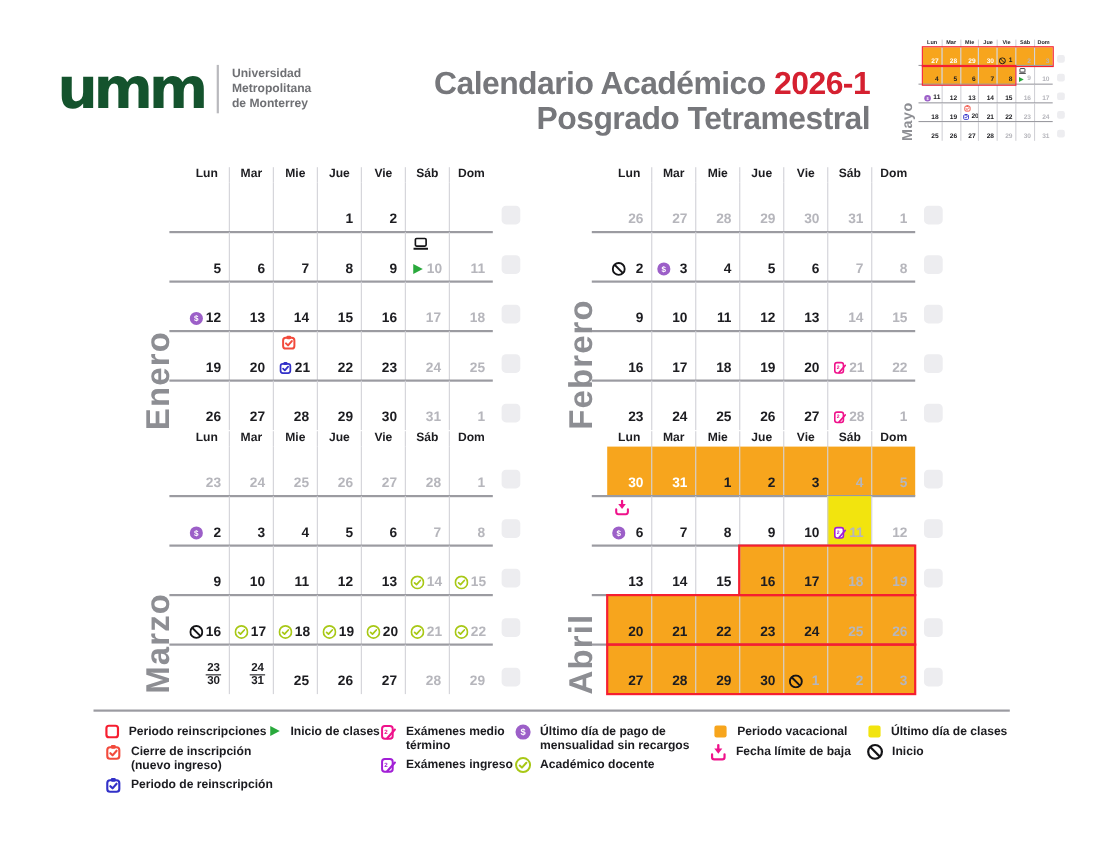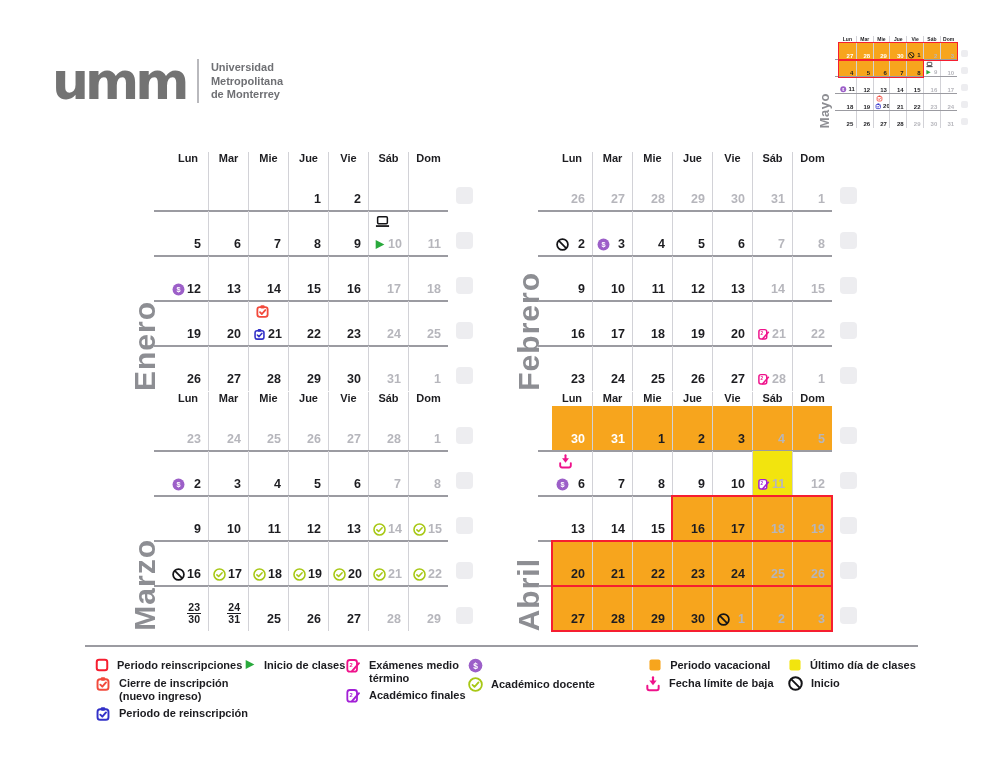--- a/index.html
+++ b/index.html
@@ -2,21 +2,21 @@
 <html><head>
 <meta charset="utf-8">
 <style>
   * { margin:0; padding:0; box-sizing:border-box; }
   body { background:#ffffff; font-family:"Liberation Sans", sans-serif; }
   .page { position:relative; width:1000px; height:773px; background:#fff; overflow:hidden; }
 
   
   .logo { position:absolute; left:52px; top:58px; display:flex; align-items:center; gap:12px; }
   .logo .wordmark { font-family:"DejaVu Sans", sans-serif; font-weight:800; font-size:52px;
-                    letter-spacing:-4px; color:#737373; line-height:0.9; }
+                    letter-spacing:-4px; color:#14532d; line-height:0.9; }
   .logo .vbar { width:1.5px; height:44px; background:#b9b9bd; }
   .logo .lines { display:flex; flex-direction:column; font-size:11px; font-weight:700;
                  color:#6f7074; line-height:1.22; }
 
   .title { position:absolute; right:209px; top:60px; text-align:right; font-weight:700;
            font-size:29px; line-height:1.12; color:#76777b; letter-spacing:-0.5px; }
   .title .tred { color:#d52030; }
 
   
   .slot { position:absolute; display:flex; gap:8px; }
@@ -85,20 +85,25 @@
   <div class="logo">
     <span class="wordmark">umm</span>
     <span class="vbar"></span>
     <span class="lines">
       <span>Universidad</span>
       <span>Metropolitana</span>
       <span>de Monterrey</span>
     </span>
   </div>
 
+  <div class="title">
+    <div><span>Calendario Académico</span>
+      <span class="tred">2026-1</span></div>
+    <div>Posgrado Tetramestral</div>
+  </div>
 
   <div class="slot" id="slot-enero">
       <div class="cal-label">Enero</div>
       <div class="cal-grid">
         <div class="head">
           <div class="hc">Lun</div>
           <div class="hc bl">Mar</div>
           <div class="hc bl">Mie</div>
           <div class="hc bl">Jue</div>
           <div class="hc bl">Vie</div>
@@ -1426,31 +1431,33 @@
 término</span>
         </div>
         <div class="litem">
           <span class="ic" style="height: 16px; width: 16px;">
             <svg viewBox="0 0 24 24" width="16" height="16">
               <rect x="3.5" y="3" width="14.5" height="17.5" rx="3.8" fill="#fff" stroke="#a21fd6" stroke-width="2.7"></rect>
               <text x="9" y="13.4" text-anchor="middle" font-size="8.5" font-weight="bold" fill="#a21fd6" font-family="Liberation Sans, sans-serif">2</text>
               <path d="M10.5 19.8 L21 7.8" stroke="#a21fd6" stroke-width="2.9" stroke-linecap="round"></path>
             </svg>
           </span>
-          <span class="llabel">Académico finales</span>
+          <span class="llabel">Exámenes ingreso</span>
         </div>
       </div>
       <div class="lcol" style="left: 468px;">
         <div class="litem">
           <span class="ic" style="height: 15px; width: 15px;">
             <svg viewBox="0 0 24 24" width="15" height="15">
               <circle cx="12" cy="12" r="11" fill="#9c5fc8"></circle>
               <text x="12" y="16.8" text-anchor="middle" font-size="13.5" font-weight="bold" fill="#fff" font-family="Liberation Sans, sans-serif">$</text>
             </svg>
           </span>
+          <span class="llabel">Último día de pago de
+mensualidad sin recargos</span>
         </div>
         <div class="litem">
           <span class="ic" style="height: 15px; width: 15px;">
             <svg viewBox="0 0 24 24" width="15" height="15">
               <circle cx="12" cy="12" r="10.2" fill="#fff" stroke="#a8c816" stroke-width="2.9"></circle>
               <path d="M7.2 12.6 l3.2 3.1 l6.4-7" fill="none" stroke="#a8c816" stroke-width="2.9" stroke-linecap="round" stroke-linejoin="round"></path>
             </svg>
           </span>
           <span class="llabel">Académico docente</span>
         </div>

